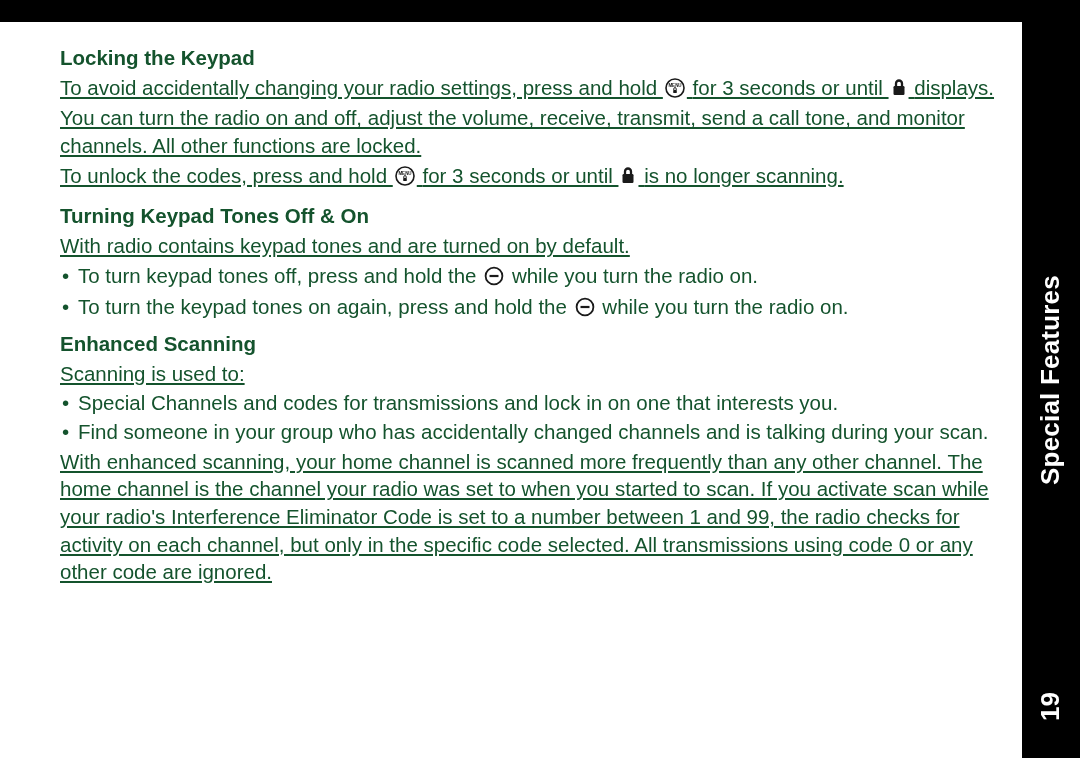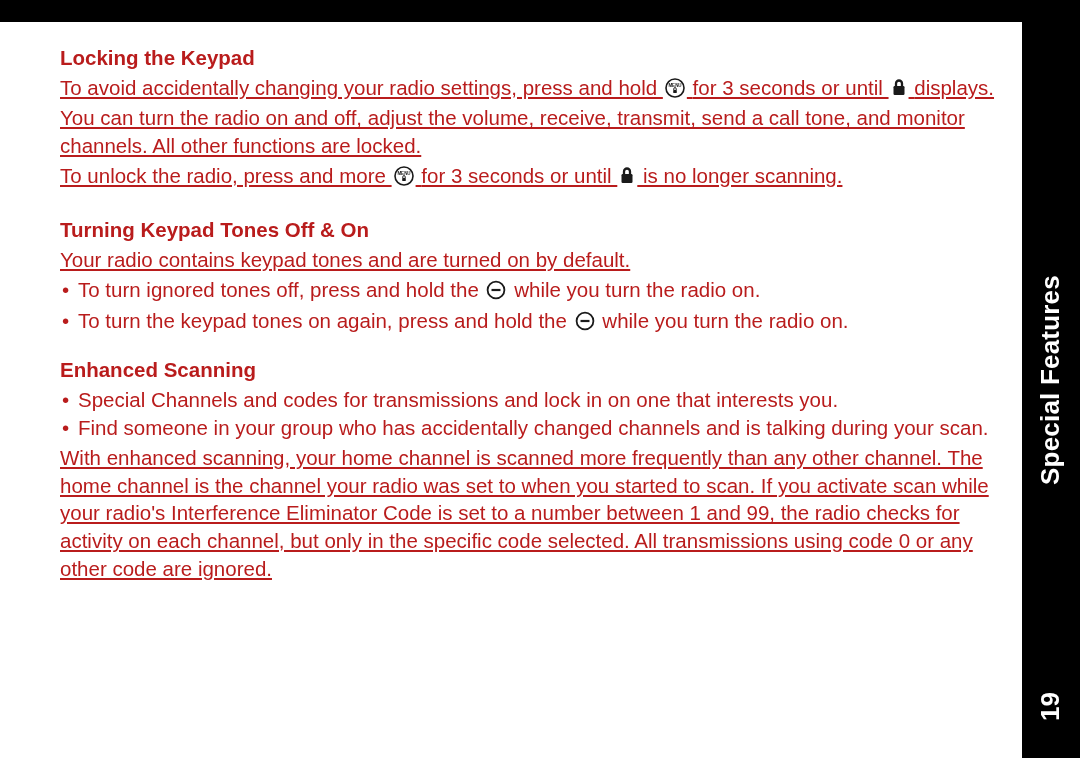--- a/index.html
+++ b/index.html
@@ -11,21 +11,21 @@
       position: relative;
       overflow: hidden;
     }
     .top-bar {
       width: 100%;
       height: 22px;
       background: #000000;
     }
     .content {
       padding: 18px 60px 20px 60px;
-      color: #b91c1c;
+      color: #14532d;
       font-size: 20.5px;
       line-height: 1.35;
     }
     .section-title {
       font-weight: bold;
       margin-top: 4px;
       margin-bottom: 2px;
       font-size: 20.5px;
     }
     p { margin: 0 0 2px 0; text-decoration: underline; }
@@ -68,22 +68,22 @@
     .page-number {
       position: absolute;
       right: 50%;
       bottom: 36px;
       transform: translate(50%, 0) rotate(-90deg);
       transform-origin: center;
       font-weight: bold;
       font-size: 26px;
       white-space: nowrap;
     }
-    .sec2 { margin-top: 24px; }
-    .sec3 { margin-top: 18px; }
+    .sec2 { margin-top: 10px; }
+    .sec3 { margin-top: 6px; }
     .bullet-block { margin-top: 2px; margin-bottom: 2px; }
     .pad-indent { }
   </style>
 </head>
 <body>
 
 <div class="top-bar"></div>
 
 <div class="content">
 
@@ -101,47 +101,47 @@
     <span> for 3 seconds or until </span>
     <span class="inline-icon">
       <svg width="16" height="20" viewBox="0 0 16 20">
         <rect x="2.5" y="8" width="11" height="9" rx="1.2" fill="#1a1a1a"></rect>
         <path d="M5 8 V5.5 a3 3 0 0 1 6 0 V8" fill="none" stroke="#1a1a1a" stroke-width="2.3"></path>
       </svg>
     </span>
     <span> displays. You can turn the radio on and off, adjust the volume, receive, transmit, send a call tone, and monitor channels. All other functions are locked.</span>
   </p>
   <p>
-    <span>To unlock the radio, press and more </span>
+    <span>To unlock the codes, press and hold </span>
     <span class="inline-icon">
       <svg width="20" height="20" viewBox="0 0 20 20">
         <circle cx="10" cy="10" r="9" fill="none" stroke="#1a1a1a" stroke-width="1.6"></circle>
         <text x="10" y="8.8" text-anchor="middle" font-size="4.5" font-family="Arial" fill="#1a1a1a" font-weight="bold">MENU</text>
         <rect x="8.2" y="12" width="3.6" height="3" rx="0.4" fill="#1a1a1a"></rect>
         <path d="M8.8 12 v-1.2 a1.2 1.2 0 0 1 2.4 0 V12" fill="none" stroke="#1a1a1a" stroke-width="1"></path>
       </svg>
     </span>
     <span> for 3 seconds or until </span>
     <span class="inline-icon">
       <svg width="16" height="20" viewBox="0 0 16 20">
         <rect x="2.5" y="8" width="11" height="9" rx="1.2" fill="#1a1a1a"></rect>
         <path d="M5 8 V5.5 a3 3 0 0 1 6 0 V8" fill="none" stroke="#1a1a1a" stroke-width="2.3"></path>
       </svg>
     </span>
     <span> is no longer scanning.</span>
   </p>
 
   <div class="section-title sec2">Turning Keypad Tones Off &amp; On</div>
-  <p>Your radio contains keypad tones and are turned on by default.</p>
+  <p>With radio contains keypad tones and are turned on by default.</p>
 
   <div class="bullet-block">
     <div class="bullet">
       <div class="dot">•</div>
       <div class="txt">
-        <span>To turn ignored tones off, press and hold the </span>
+        <span>To turn keypad tones off, press and hold the </span>
         <span class="inline-icon">
           <svg width="20" height="20" viewBox="0 0 20 20">
             <circle cx="10" cy="10" r="8.4" fill="none" stroke="#1a1a1a" stroke-width="1.8"></circle>
             <line x1="5.5" y1="10" x2="14.5" y2="10" stroke="#1a1a1a" stroke-width="2.2"></line>
           </svg>
         </span>
         <span> while you turn the radio on.</span>
       </div>
     </div>
     <div class="bullet">
@@ -153,20 +153,21 @@
             <circle cx="10" cy="10" r="8.4" fill="none" stroke="#1a1a1a" stroke-width="1.8"></circle>
             <line x1="5.5" y1="10" x2="14.5" y2="10" stroke="#1a1a1a" stroke-width="2.2"></line>
           </svg>
         </span>
         <span> while you turn the radio on.</span>
       </div>
     </div>
   </div>
 
   <div class="section-title sec3">Enhanced Scanning</div>
+  <p>Scanning is used to:</p>
 
   <div class="bullet-block">
     <div class="bullet">
       <div class="dot">•</div>
       <div class="txt">Special Channels and codes for transmissions and lock in on one that interests you.</div>
     </div>
     <div class="bullet">
       <div class="dot">•</div>
       <div class="txt">Find someone in your group who has accidentally changed channels and is talking during your scan.</div>
     </div>

